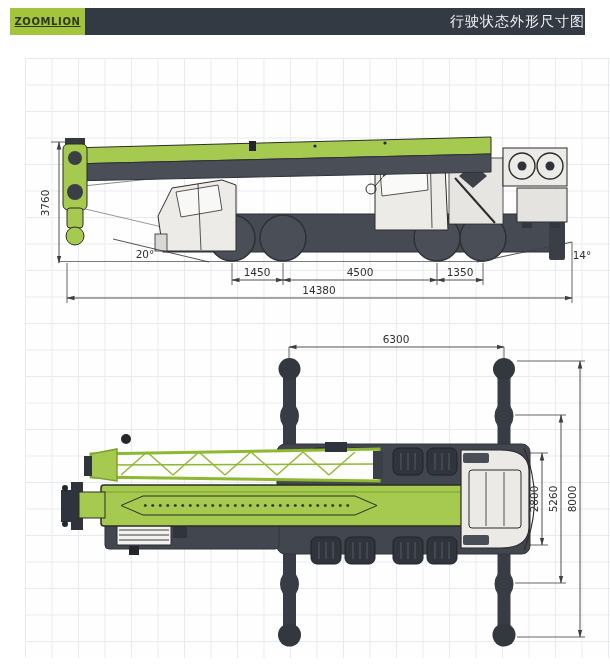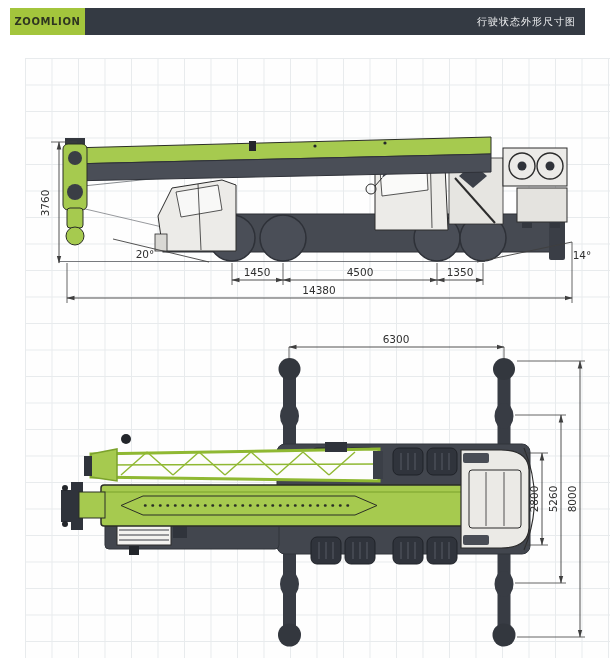--- a/index.html
+++ b/index.html
@@ -1,24 +1,24 @@
 <!DOCTYPE html>
 <html><head>
 <meta charset="utf-8">
 <style>
   html,body{margin:0;padding:0;background:#ffffff;}
   .page{position:relative;width:610px;height:664px;background:#ffffff;overflow:hidden;
         font-family:"DejaVu Sans","Liberation Sans",sans-serif;}
   
   .logo{position:absolute;left:10px;top:8px;width:75px;height:27px;background:#a3c53c;
         display:flex;align-items:center;justify-content:center;
-        font-size:10px;font-weight:bold;letter-spacing:.6px;color:#2e3520;}
+        font-size:10px;font-weight:bold;letter-spacing:.6px;color:#2e3520;text-decoration:underline;}
   .titlebar{position:absolute;left:85px;top:8px;width:500px;height:27px;background:#343a43;
         display:flex;align-items:center;justify-content:flex-end;}
-  .titlebar .title{color:#f2f3f4;font-size:10px;letter-spacing:1px;padding-right:9px;}
+  .titlebar .title{color:#f2f3f4;font-size:14px;letter-spacing:1px;}
   
   .panel{position:absolute;left:8px;top:58px;width:594px;height:600px;background:#fefefe;
         background-image:linear-gradient(to right,#e8ebed 1px,transparent 1px),
                          linear-gradient(to bottom,#e8ebed 1px,transparent 1px);
         background-size:26.5px 26.5px;margin-left:17px;}
   .draw{position:absolute;left:0;top:0;width:594px;height:600px;}
   .dimtext{font-size:10.5px;fill:#2f2f2f;}
   .dimline{stroke:#3f3f3f;stroke-width:.9;fill:none;}
   .thin{stroke:#3f3f3f;stroke-width:.8;fill:none;}
 </style>

